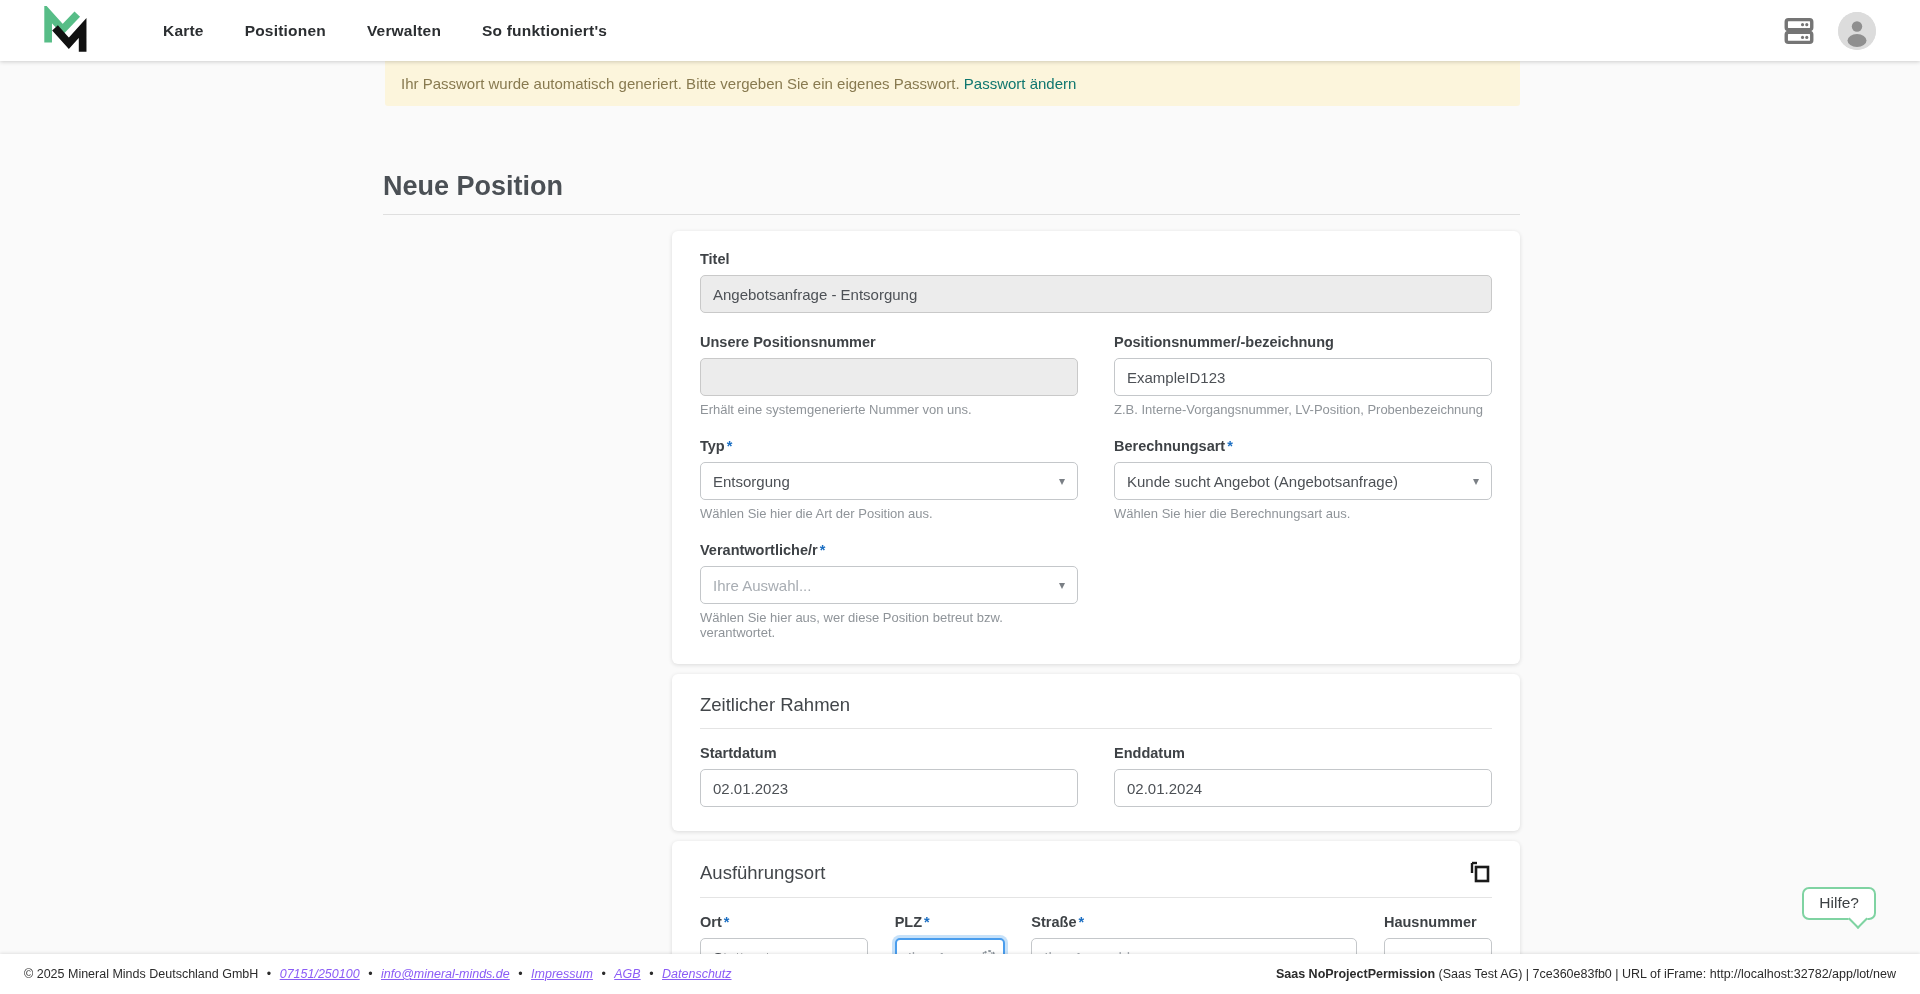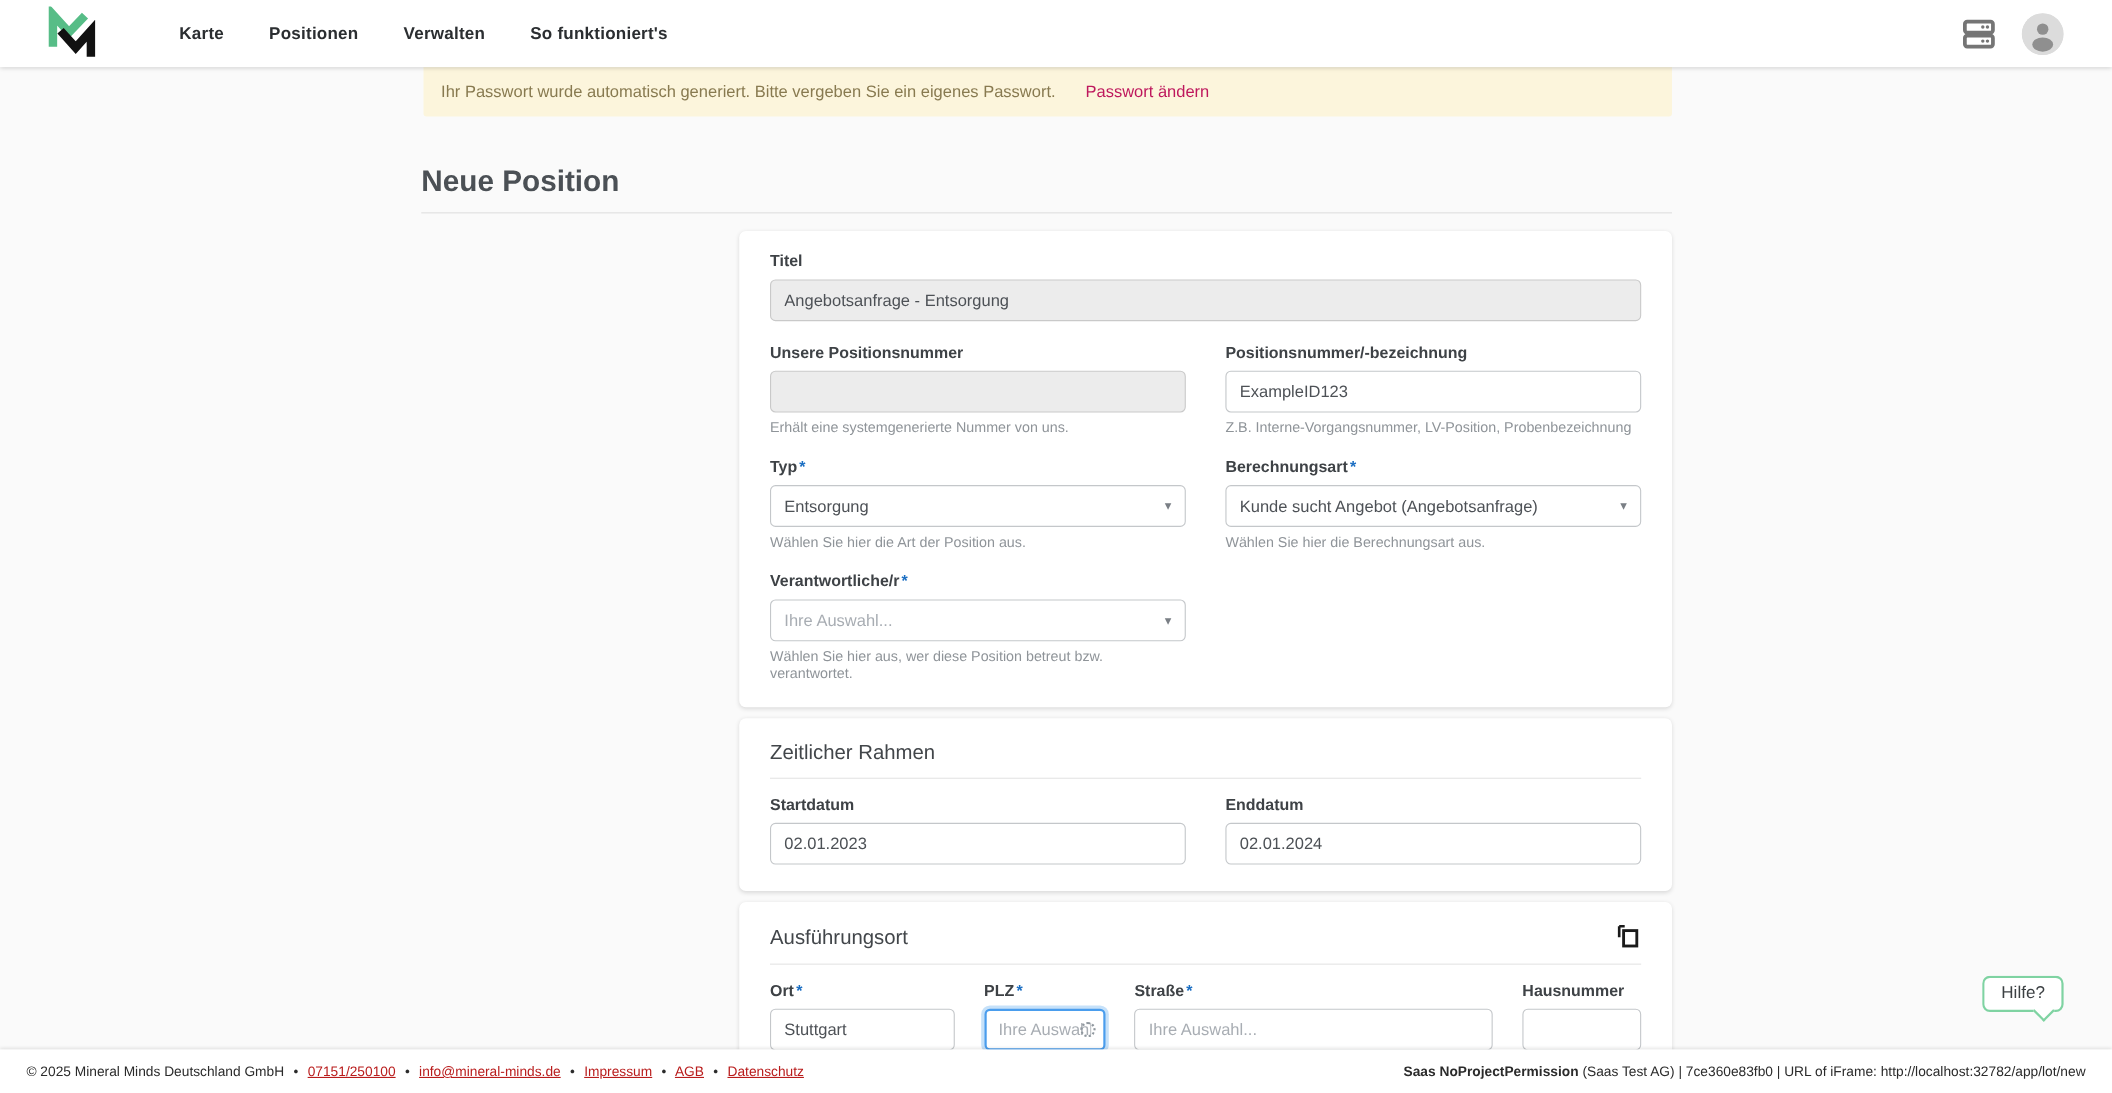--- a/index.html
+++ b/index.html
@@ -12,25 +12,25 @@
   .navbar .logo { margin-left:42px; width:46px; height:50px; display:flex; align-items:center; }
   .nav-links { display:flex; align-items:center; margin-left:52px; gap:41px; }
   .nav-link { font-size:15.5px; font-weight:700; color:#2b2e31; cursor:pointer; letter-spacing:.2px; }
   .nav-right { margin-left:auto; margin-right:44px; display:flex; align-items:center; gap:22px; }
   .avatar { width:38px; height:38px; border-radius:50%; background:#dcdcdc; display:flex;
     align-items:center; justify-content:center; overflow:hidden; }
 
   
   .banner { margin:61px 0 0 385px; width:1135px; background:#fcf5dc; border-radius:0 0 3px 3px;
     padding:14px 16px; font-size:15px; color:#887a50; }
-  .banner a { color:#be185d; text-decoration:none; cursor:pointer;margin-left:23px; }
+  .banner a { color:#0f766e; text-decoration:none; cursor:pointer; }
 
   
   .container { margin-left:383px; width:1137px; }
-  .page-title { margin-top:44px; font-size:27px; font-weight:700; color:#4b5055; }
+  .page-title { margin-top:65px; font-size:27px; font-weight:700; color:#4b5055; }
   .title-rule { border:none; border-top:1px solid #dfdfdf; margin:12px 0 16px; }
 
   
   .card { width:848px; margin-left:289px; background:#fff; border-radius:6px;
     box-shadow:0 1px 4px rgba(0,0,0,.13); padding:20px 28px 24px; margin-bottom:10px; }
   .card-heading-row { display:flex; align-items:center; justify-content:space-between;text-align:right; }
   .card-heading { font-size:18.5px; font-weight:400; color:#42464a; }
   .card-rule { border:none; border-top:1px solid #e4e4e4; margin:12px 0 16px; }
 
   .row2 { display:flex; gap:36px; margin-top:21px; }
@@ -59,21 +59,21 @@
 
   .copy-btn { cursor:pointer; display:flex; align-items:center; }
 
   
   .col-ort { width:168px; } .col-plz { width:110px; } .col-strasse { width:326px; } .col-haus { width:108px; }
 
   
   .footer { position:fixed; bottom:0; left:0; width:1920px; height:40px; background:#fff;
     box-shadow:0 -1px 3px rgba(0,0,0,.10); display:flex; align-items:center;
     justify-content:space-between; padding:0 24px; font-size:12.5px; color:#2b2b2b; z-index:60; }
-  .footer a { color:#b91c1c; text-decoration:underline; cursor:pointer; }
+  .footer a { color:#8b5cf6; text-decoration:underline; cursor:pointer;font-style:italic; }
   .footer .dot { margin:0 5px; color:#2b2b2b; }
   .footer-right b { font-weight:700;margin-top:24px; }
 
   
   .help-bubble { position:fixed; right:44px; bottom:74px; background:#fff; border:2px solid #7fd3a2;
     border-radius:7px; padding:5px 15px 6px; font-size:15.5px; color:#3c4043; cursor:pointer; z-index:70; }
   .help-bubble::after { content:""; position:absolute; right:9px; bottom:-8px; width:12px; height:12px;
     background:#fff; border-right:2px solid #7fd3a2; border-bottom:2px solid #7fd3a2;
     transform:rotate(45deg); }
 </style>

